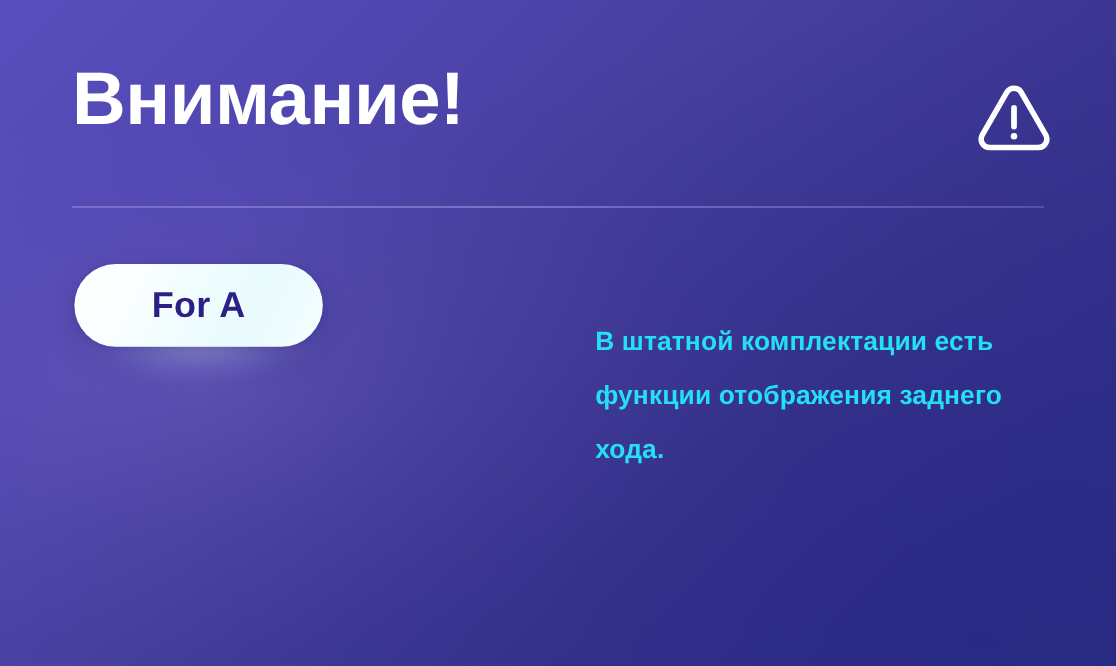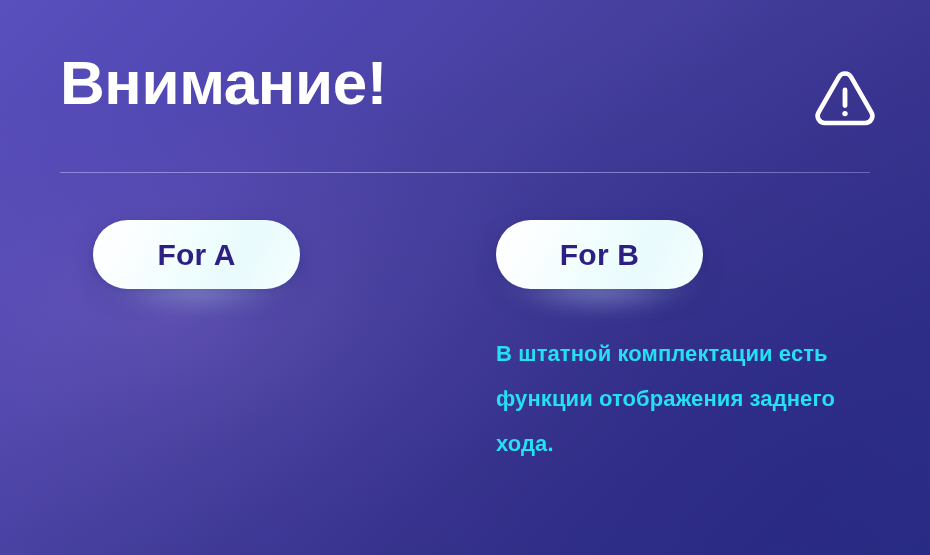--- a/index.html
+++ b/index.html
@@ -91,21 +91,21 @@
     width: 810px;
     height: 1px;
     background: linear-gradient(90deg,
       rgba(168,160,232,0.70) 0%,
       rgba(172,165,235,0.80) 45%,
       rgba(150,145,222,0.55) 100%);
   }
 
   
   .col { position: absolute; top: 220px; width: 395px; }
-  .col-a { left: 62px; margin-left: 31px; }
+  .col-a { left: 62px; }
   .col-b { left: 496px; }
 
   
   .pill-wrap {
     position: relative;
     width: 207px;
     height: 69px;
   }
   .pill-glow {
     position: absolute;
@@ -187,23 +187,17 @@
     <div class="col col-a">
       <div class="pill-wrap">
         <div class="pill-glow"></div>
         <button class="pill">
           <span class="pill-label">For A</span>
         </button>
       </div>
     </div>
 
     <div class="col col-b">
-      <div class="pill-wrap">
-        <div class="pill-glow"></div>
-        <button class="pill">
-          <span class="pill-label">For B</span>
-        </button>
-      </div>
       <p class="desc">В штатной комплектации есть функции отображения заднего хода.</p>
     </div>
 
   </div>
 </div>
 
 </body></html>

